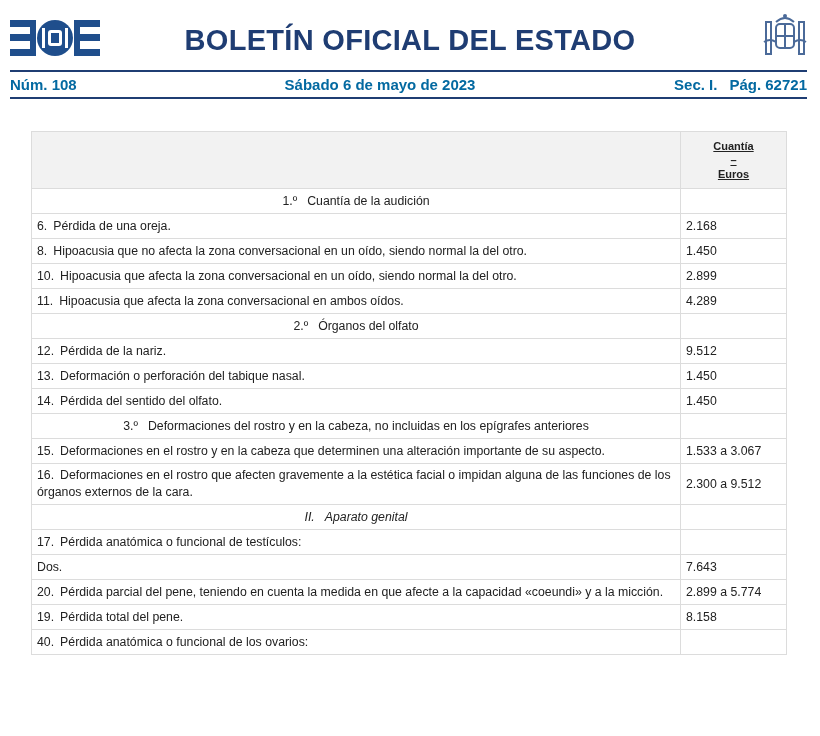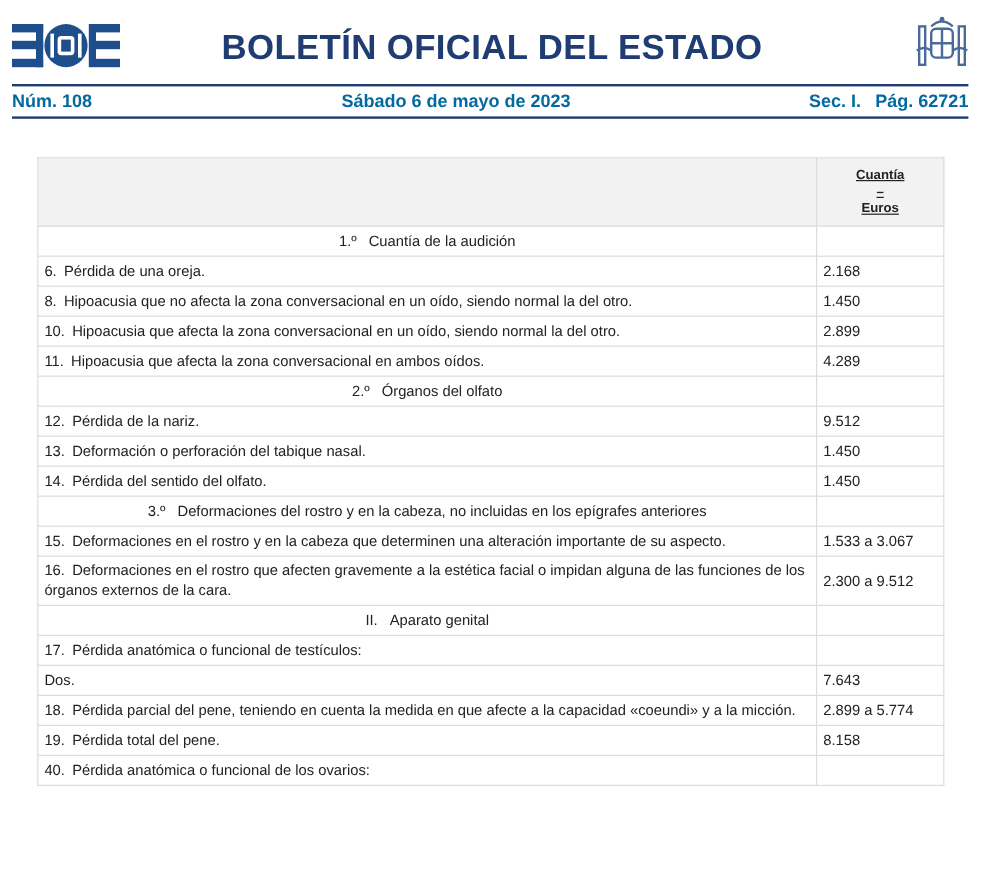--- a/index.html
+++ b/index.html
@@ -20,21 +20,21 @@
 
   table.data { position: absolute; left: 31px; top: 131px; width: 756px; border-collapse: collapse; font-family: "Liberation Sans", sans-serif; font-size: 12.3px; color: #222; }
   table.data td, table.data th { border: 1px solid #dcdcdc; padding: 0 5px; vertical-align: middle; }
   table.data th { background: #f2f2f2; font-weight: bold; font-size: 11px; height: 56px; }
   table.data th.desc-h { }
   table.data th.amt-h { width: 95px; line-height: 14px; text-decoration: underline; }
   table.data tr.row td { height: 24px; }
   table.data tr.row.tall td { height: 40px; line-height: 17px; }
   td.amt { width: 95px; }
   td.section { text-align: center; }
-  td.section.italic { }
+  td.section.italic { font-style: italic; }
   .num { display: inline-block; margin-right: 6px; }
   .sect-num { margin-right: 10px; }
 </style>
 </head>
 <body>
 
 <div class="header">
   <svg class="logo" viewBox="0 0 90 40">
     <g fill="#1f4e8c">
       <rect x="0" y="2" width="26" height="7"></rect>
@@ -145,21 +145,21 @@
       </tr>
       <tr class="row">
         <td><span class="num">17.</span><span>Pérdida anatómica o funcional de testículos:</span></td>
         <td class="amt"></td>
       </tr>
       <tr class="row">
         <td><span>Dos.</span></td>
         <td class="amt">7.643</td>
       </tr>
       <tr class="row">
-        <td><span class="num">18.</span><span>Pérdida parcial del pene, teniendo en cuenta la medida en que afecte a la capacidad «coeundi» y a la micción.</span></td>
+        <td><span class="num">20.</span><span>Pérdida parcial del pene, teniendo en cuenta la medida en que afecte a la capacidad «coeundi» y a la micción.</span></td>
         <td class="amt">2.899 a 5.774</td>
       </tr>
       <tr class="row">
         <td><span class="num">19.</span><span>Pérdida total del pene.</span></td>
         <td class="amt">8.158</td>
       </tr>
       <tr class="row">
         <td><span class="num">40.</span><span>Pérdida anatómica o funcional de los ovarios:</span></td>
         <td class="amt"></td>
       </tr>

